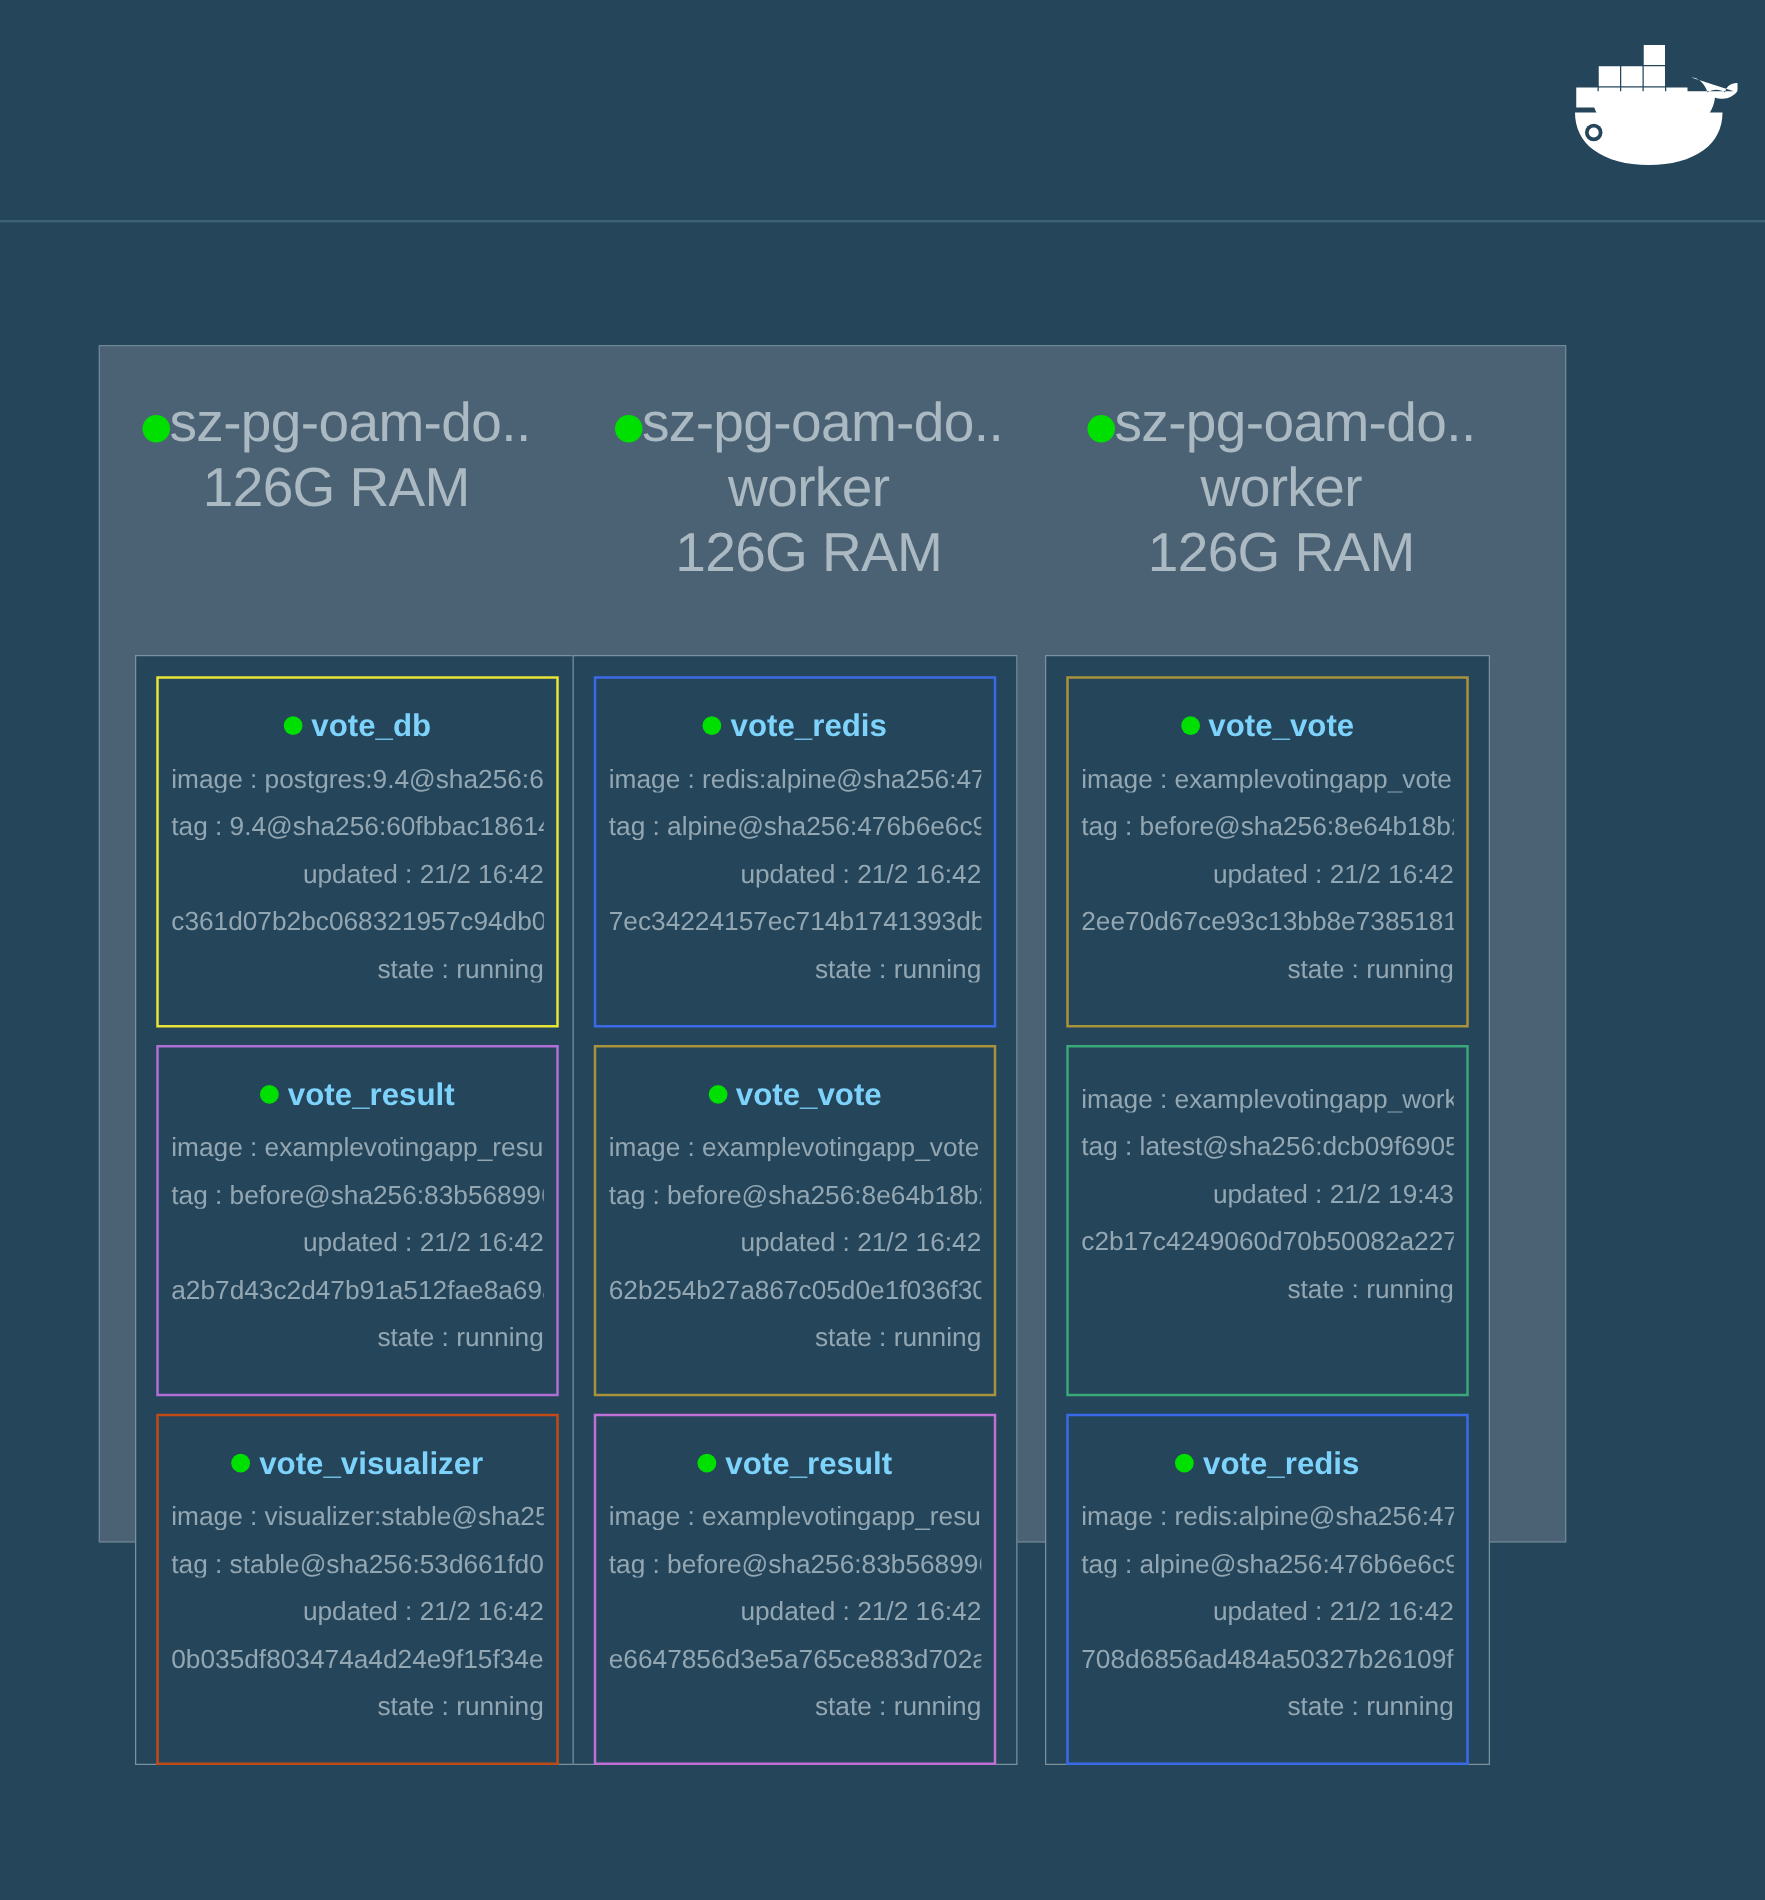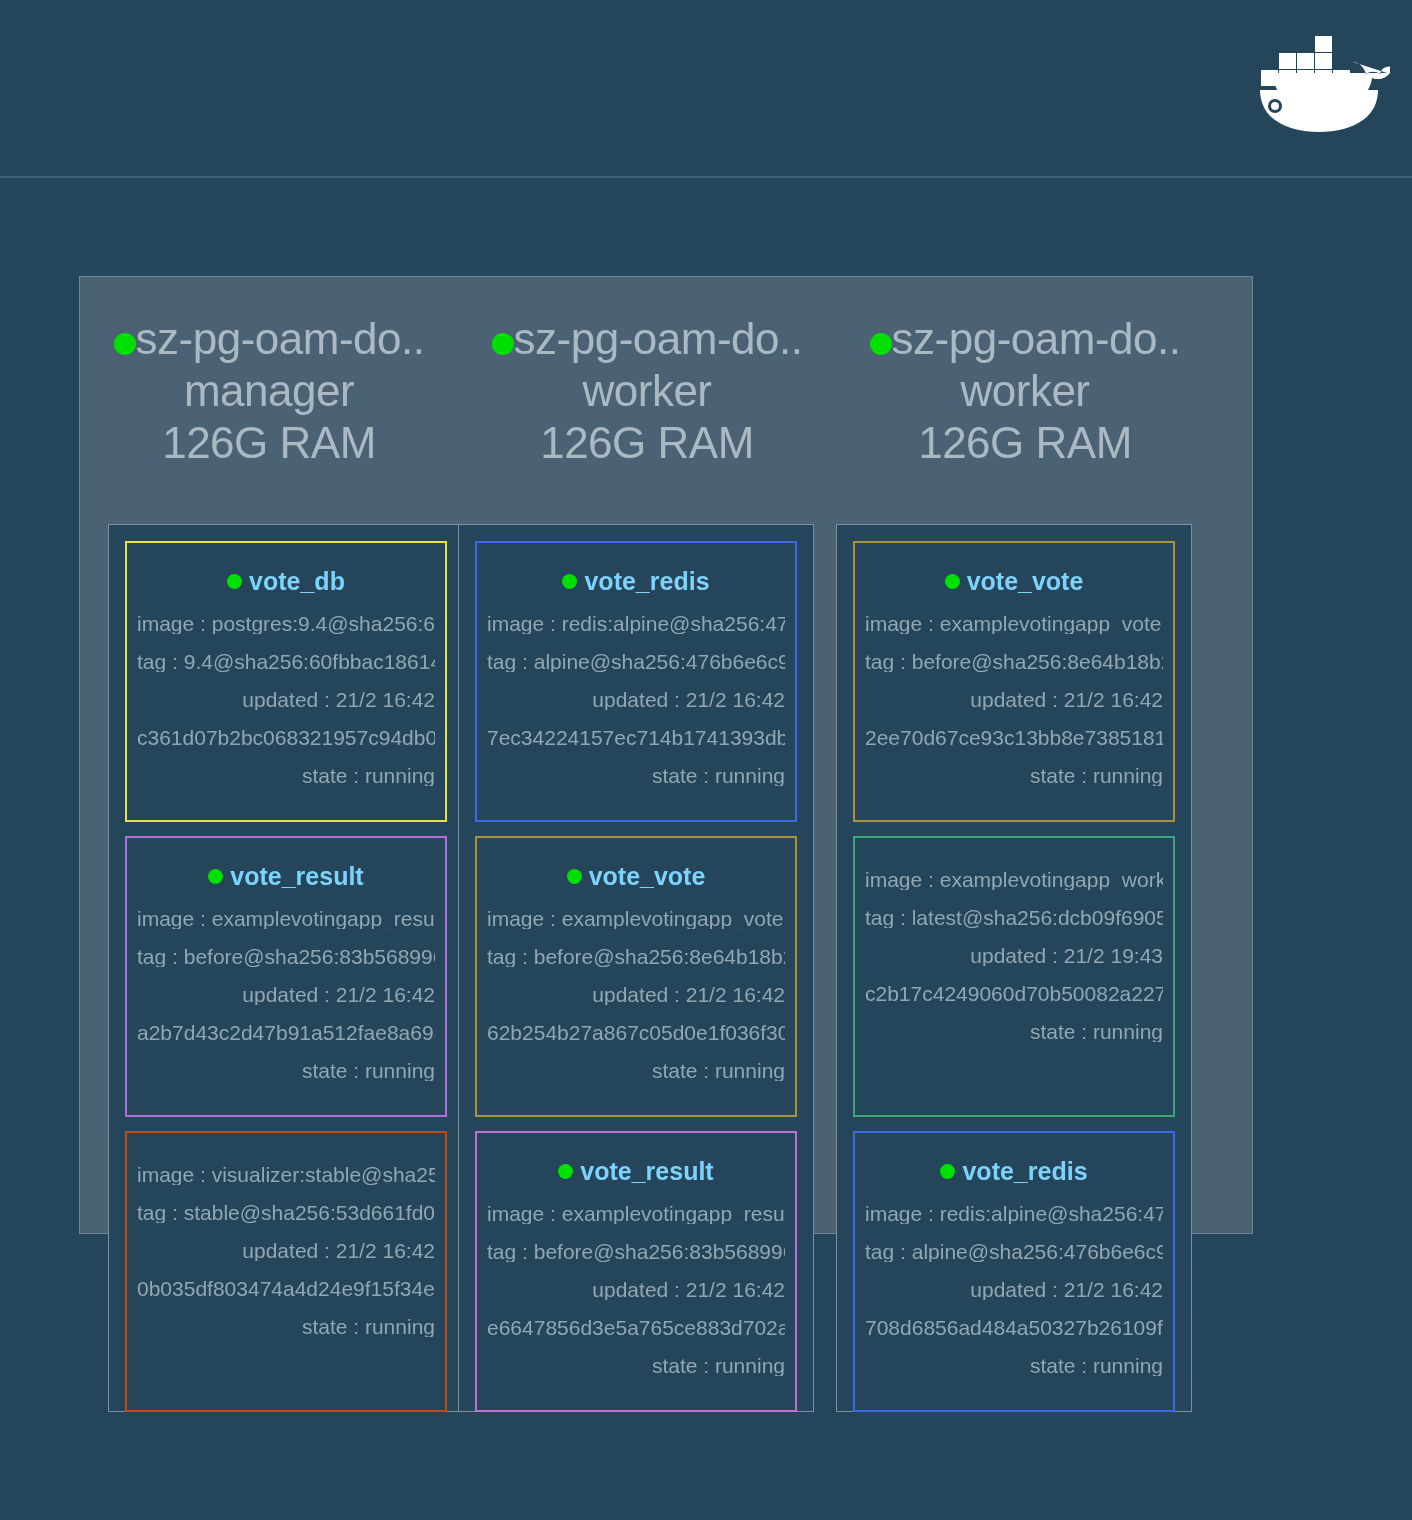--- a/index.html
+++ b/index.html
@@ -168,21 +168,20 @@
     </svg>
   </div>
 </div>
 
 <div class="swarm-panel">
   <div class="nodes-row">
 
     <div class="node">
       <div class="node-header">
         <span class="node-name-line"><span class="node-dot"></span><span>sz-pg-oam-do..</span></span>
-        <span class="node-sub">manager</span>
         <span class="node-sub">126G RAM</span>
       </div>
       <div class="node-body">
 
         <div class="task" style="border-color:#e8e337">
           <div class="task-title"><span class="task-dot"></span><span>vote_db</span></div>
           <div class="task-line left">image : postgres:9.4@sha256:60fbba</div>
           <div class="task-line left">tag : 9.4@sha256:60fbbac18614d856</div>
           <div class="task-line center">updated : 21/2 16:42</div>
           <div class="task-line left">c361d07b2bc068321957c94db0fd580</div>
@@ -192,20 +191,21 @@
         <div class="task" style="border-color:#b06fd6">
           <div class="task-title"><span class="task-dot"></span><span>vote_result</span></div>
           <div class="task-line left">image : examplevotingapp_result:bef</div>
           <div class="task-line left">tag : before@sha256:83b568996e930</div>
           <div class="task-line center">updated : 21/2 16:42</div>
           <div class="task-line left">a2b7d43c2d47b91a512fae8a69aa097</div>
           <div class="task-line center">state : running</div>
         </div>
 
         <div class="task" style="border-color:#c04a18">
+          <div class="task-title"><span class="task-dot"></span><span>vote_visualizer</span></div>
           <div class="task-line left">image : visualizer:stable@sha256:53d</div>
           <div class="task-line left">tag : stable@sha256:53d661fd094a47</div>
           <div class="task-line center">updated : 21/2 16:42</div>
           <div class="task-line left">0b035df803474a4d24e9f15f34eb6f15</div>
           <div class="task-line center">state : running</div>
         </div>
 
       </div>
     </div>
 

